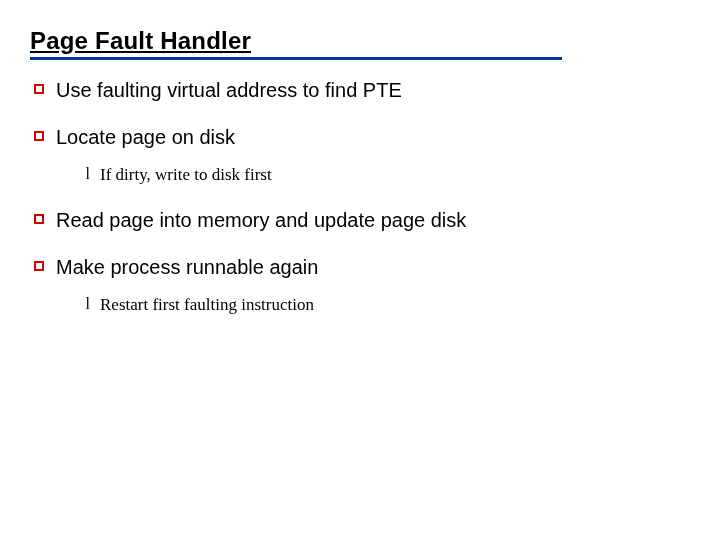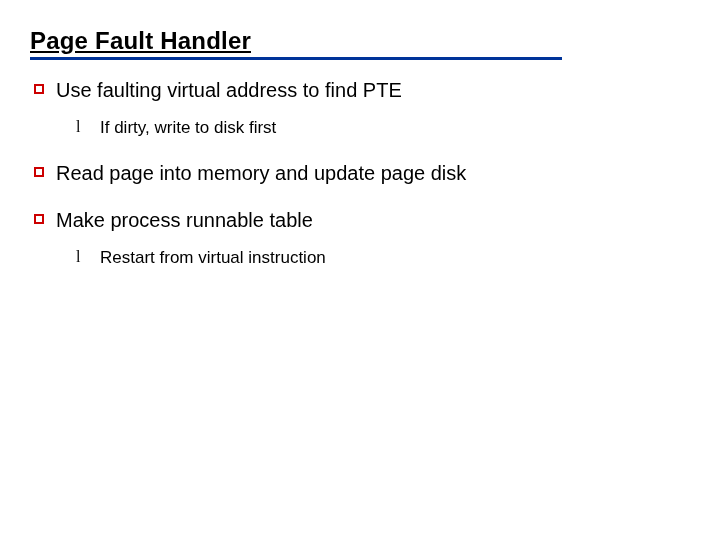--- a/index.html
+++ b/index.html
@@ -1,61 +1,65 @@
 <!DOCTYPE html>
 <html><head>
 <meta charset="utf-8">
 <style>
   * { margin: 0; padding: 0; box-sizing: border-box; }
   html, body { width: 720px; height: 540px; background: #ffffff; font-family: Arial, Helvetica, sans-serif; color: #000; }
   .slide { width: 592px; height: 540px; position: relative; padding: 20px 30px 20px 30px; margin-top: 7px; }
   .title-wrap { border-bottom: 3px solid #003399; padding-bottom: 2px; margin-bottom: 18px; }
   .title { font-size: 24px; font-weight: bold; text-decoration: underline; text-underline-offset: 2px; letter-spacing: 0.2px; }
-  .items { padding-left: 4px; }
+  .items { padding-left: 4px; text-align: right; }
   .item { display: flex; align-items: flex-start; margin-bottom: 22px; }
   .sq-bullet { width: 10px; height: 10px; border: 2px solid #cc0000; margin-top: 6px; margin-right: 12px; flex: 0 0 auto; }
   .item-text { font-size: 20px; line-height: 1.25; }
   .subitems { padding-left: 42px; margin-top: -8px; margin-bottom: 22px; }
   .subitem { display: flex; align-items: flex-start; margin-bottom: 10px; }
   .l-bullet { width: 14px; font-family: "Times New Roman", serif; font-size: 16px; color: #000; margin-right: 10px; margin-top: 1px; flex: 0 0 auto; }
-  .subitem-text { font-size: 17px; line-height: 1.3; }
+  .subitem-text { font-size: 17px; line-height: 1.3; font-family: Liberation Serif, serif; }
 </style>
 </head>
 <body>
 
 <div class="slide">
   <div class="title-wrap">
     <div class="title">Page Fault Handler</div>
   </div>
 
   <div class="items">
 
     <div class="item">
       <span class="sq-bullet"></span>
       <span class="item-text">Use faulting virtual address to find PTE</span>
     </div>
 
+    <div class="item">
+      <span class="sq-bullet"></span>
+      <span class="item-text">Locate page on disk</span>
+    </div>
 
     <div class="subitems">
       <div class="subitem">
         <span class="l-bullet">l</span>
         <span class="subitem-text">If dirty, write to disk first</span>
       </div>
     </div>
 
     <div class="item">
       <span class="sq-bullet"></span>
       <span class="item-text">Read page into memory and update page disk</span>
     </div>
 
     <div class="item">
       <span class="sq-bullet"></span>
-      <span class="item-text">Make process runnable table</span>
+      <span class="item-text">Make process runnable again</span>
     </div>
     <div class="subitems">
       <div class="subitem">
         <span class="l-bullet">l</span>
-        <span class="subitem-text">Restart from virtual instruction</span>
+        <span class="subitem-text">Restart first faulting instruction</span>
       </div>
     </div>
 
   </div>
 </div>
 
 </body></html>

